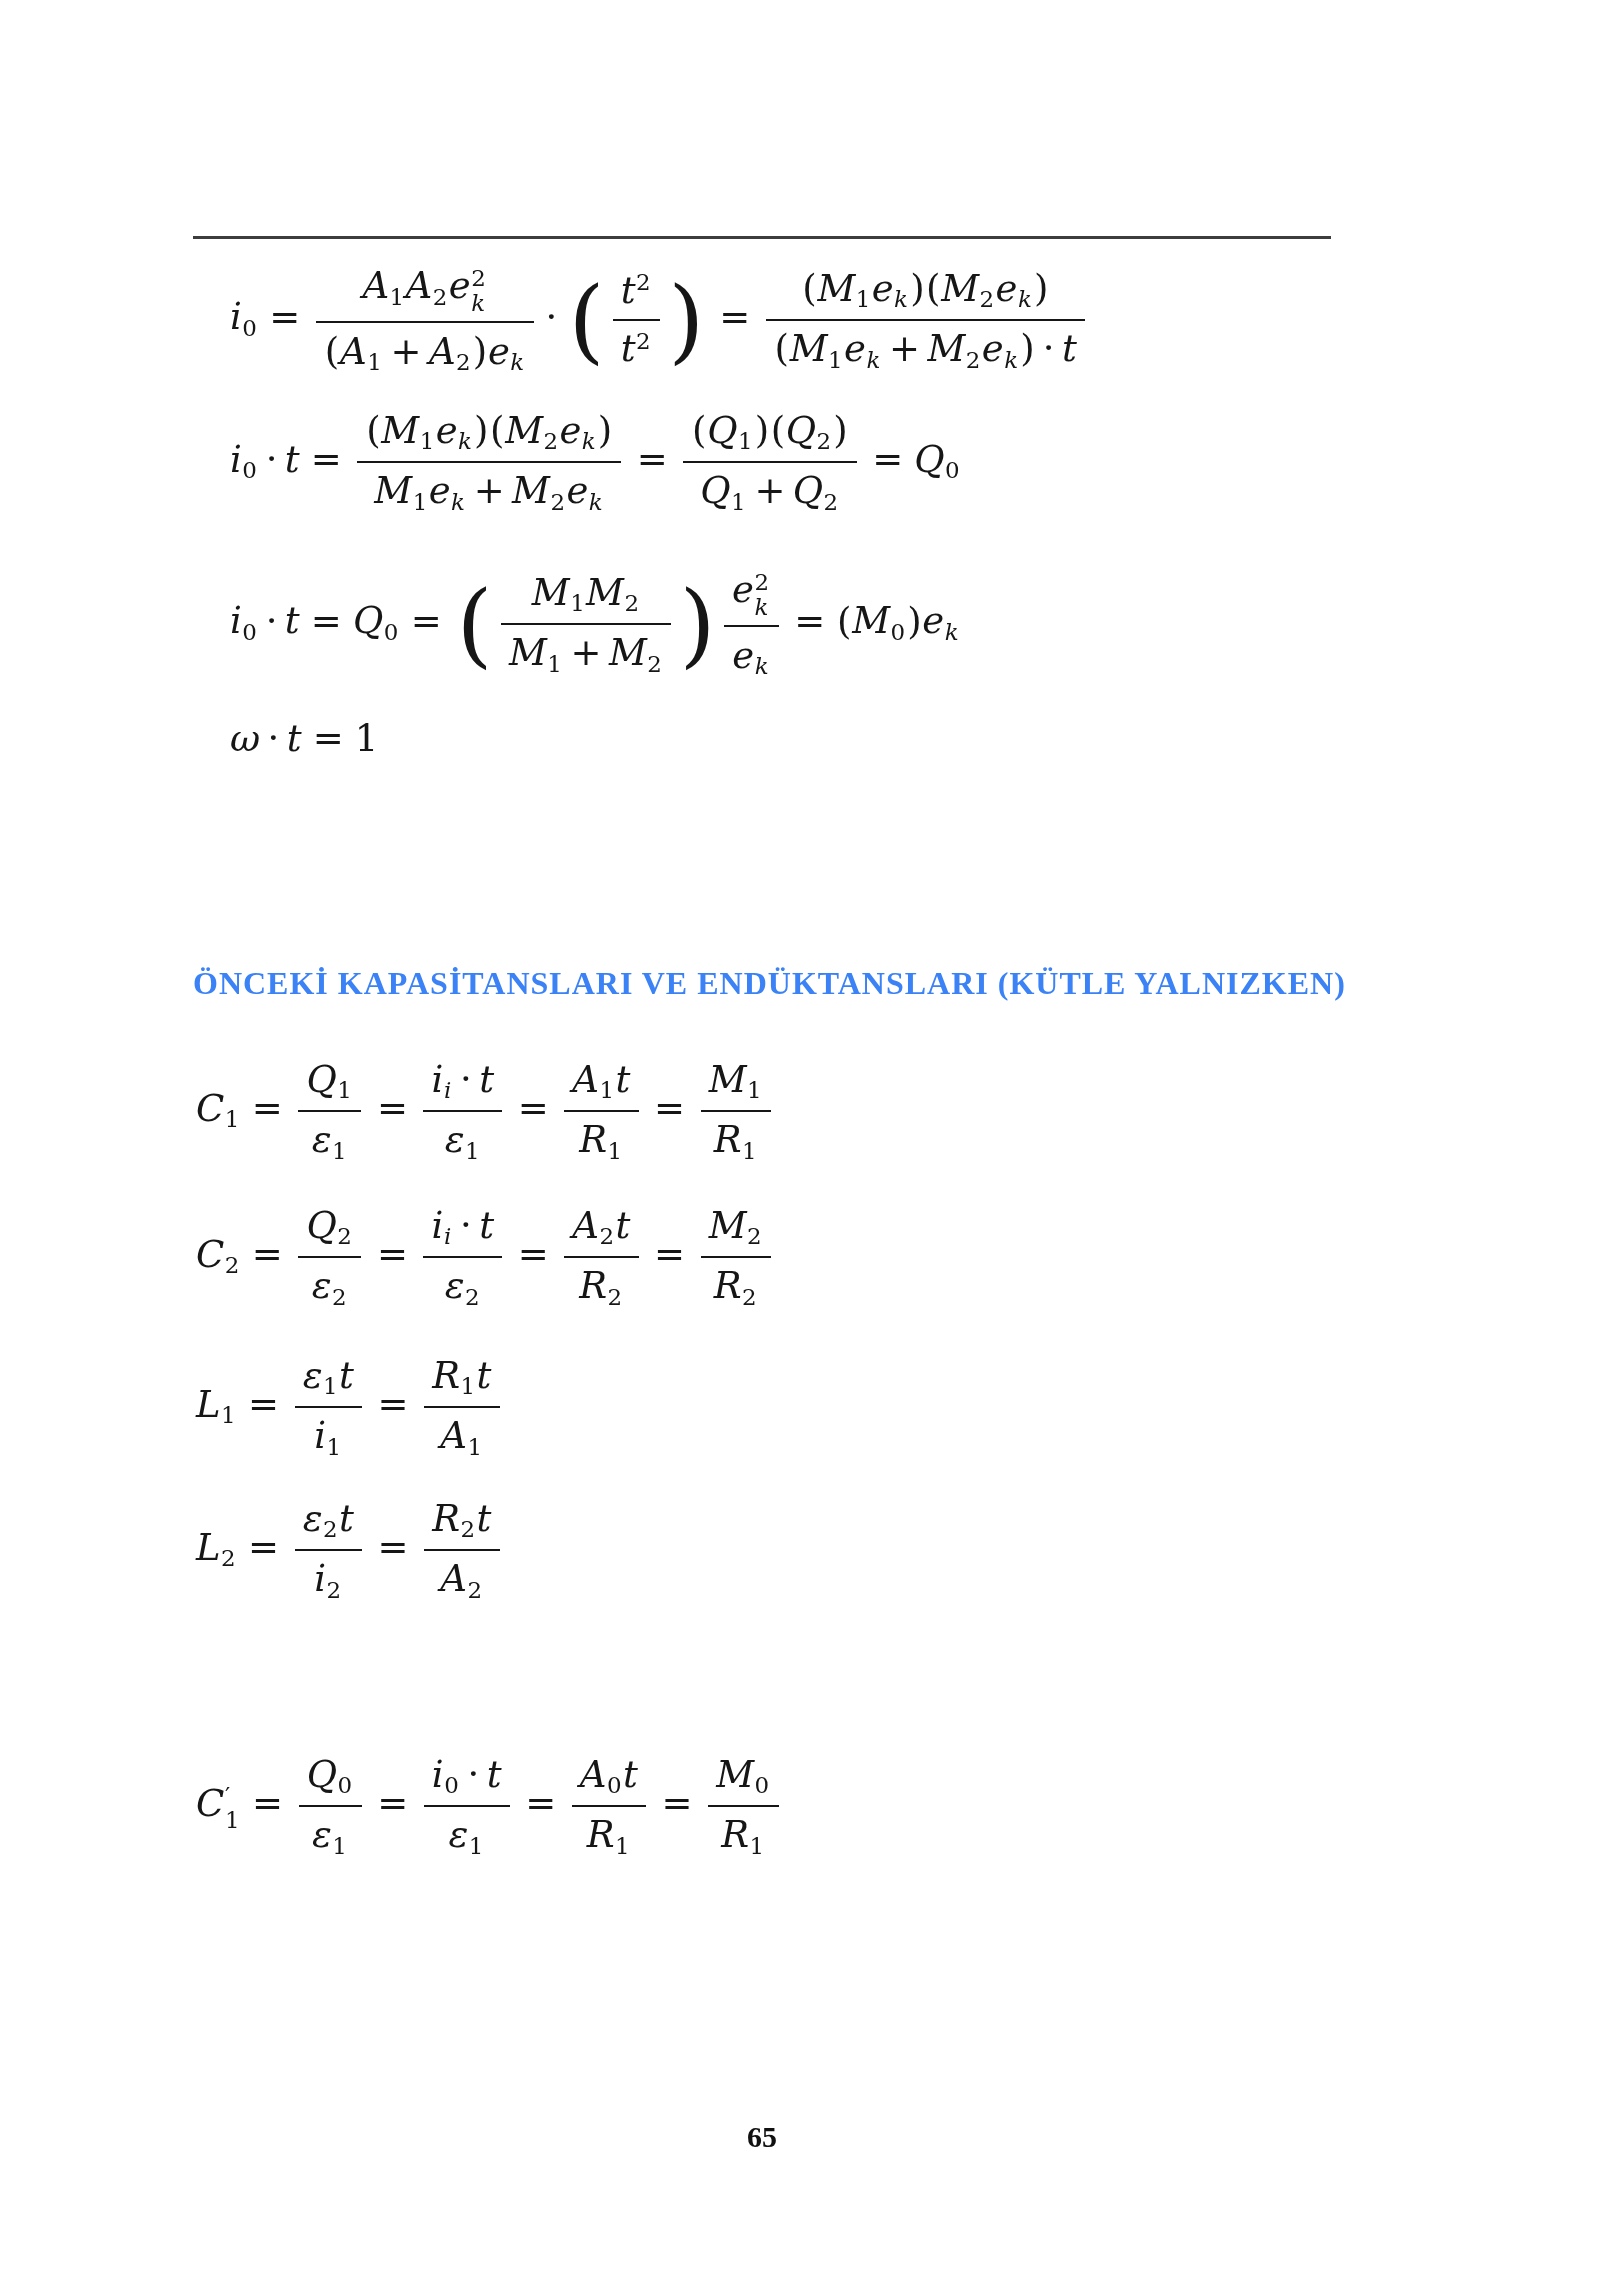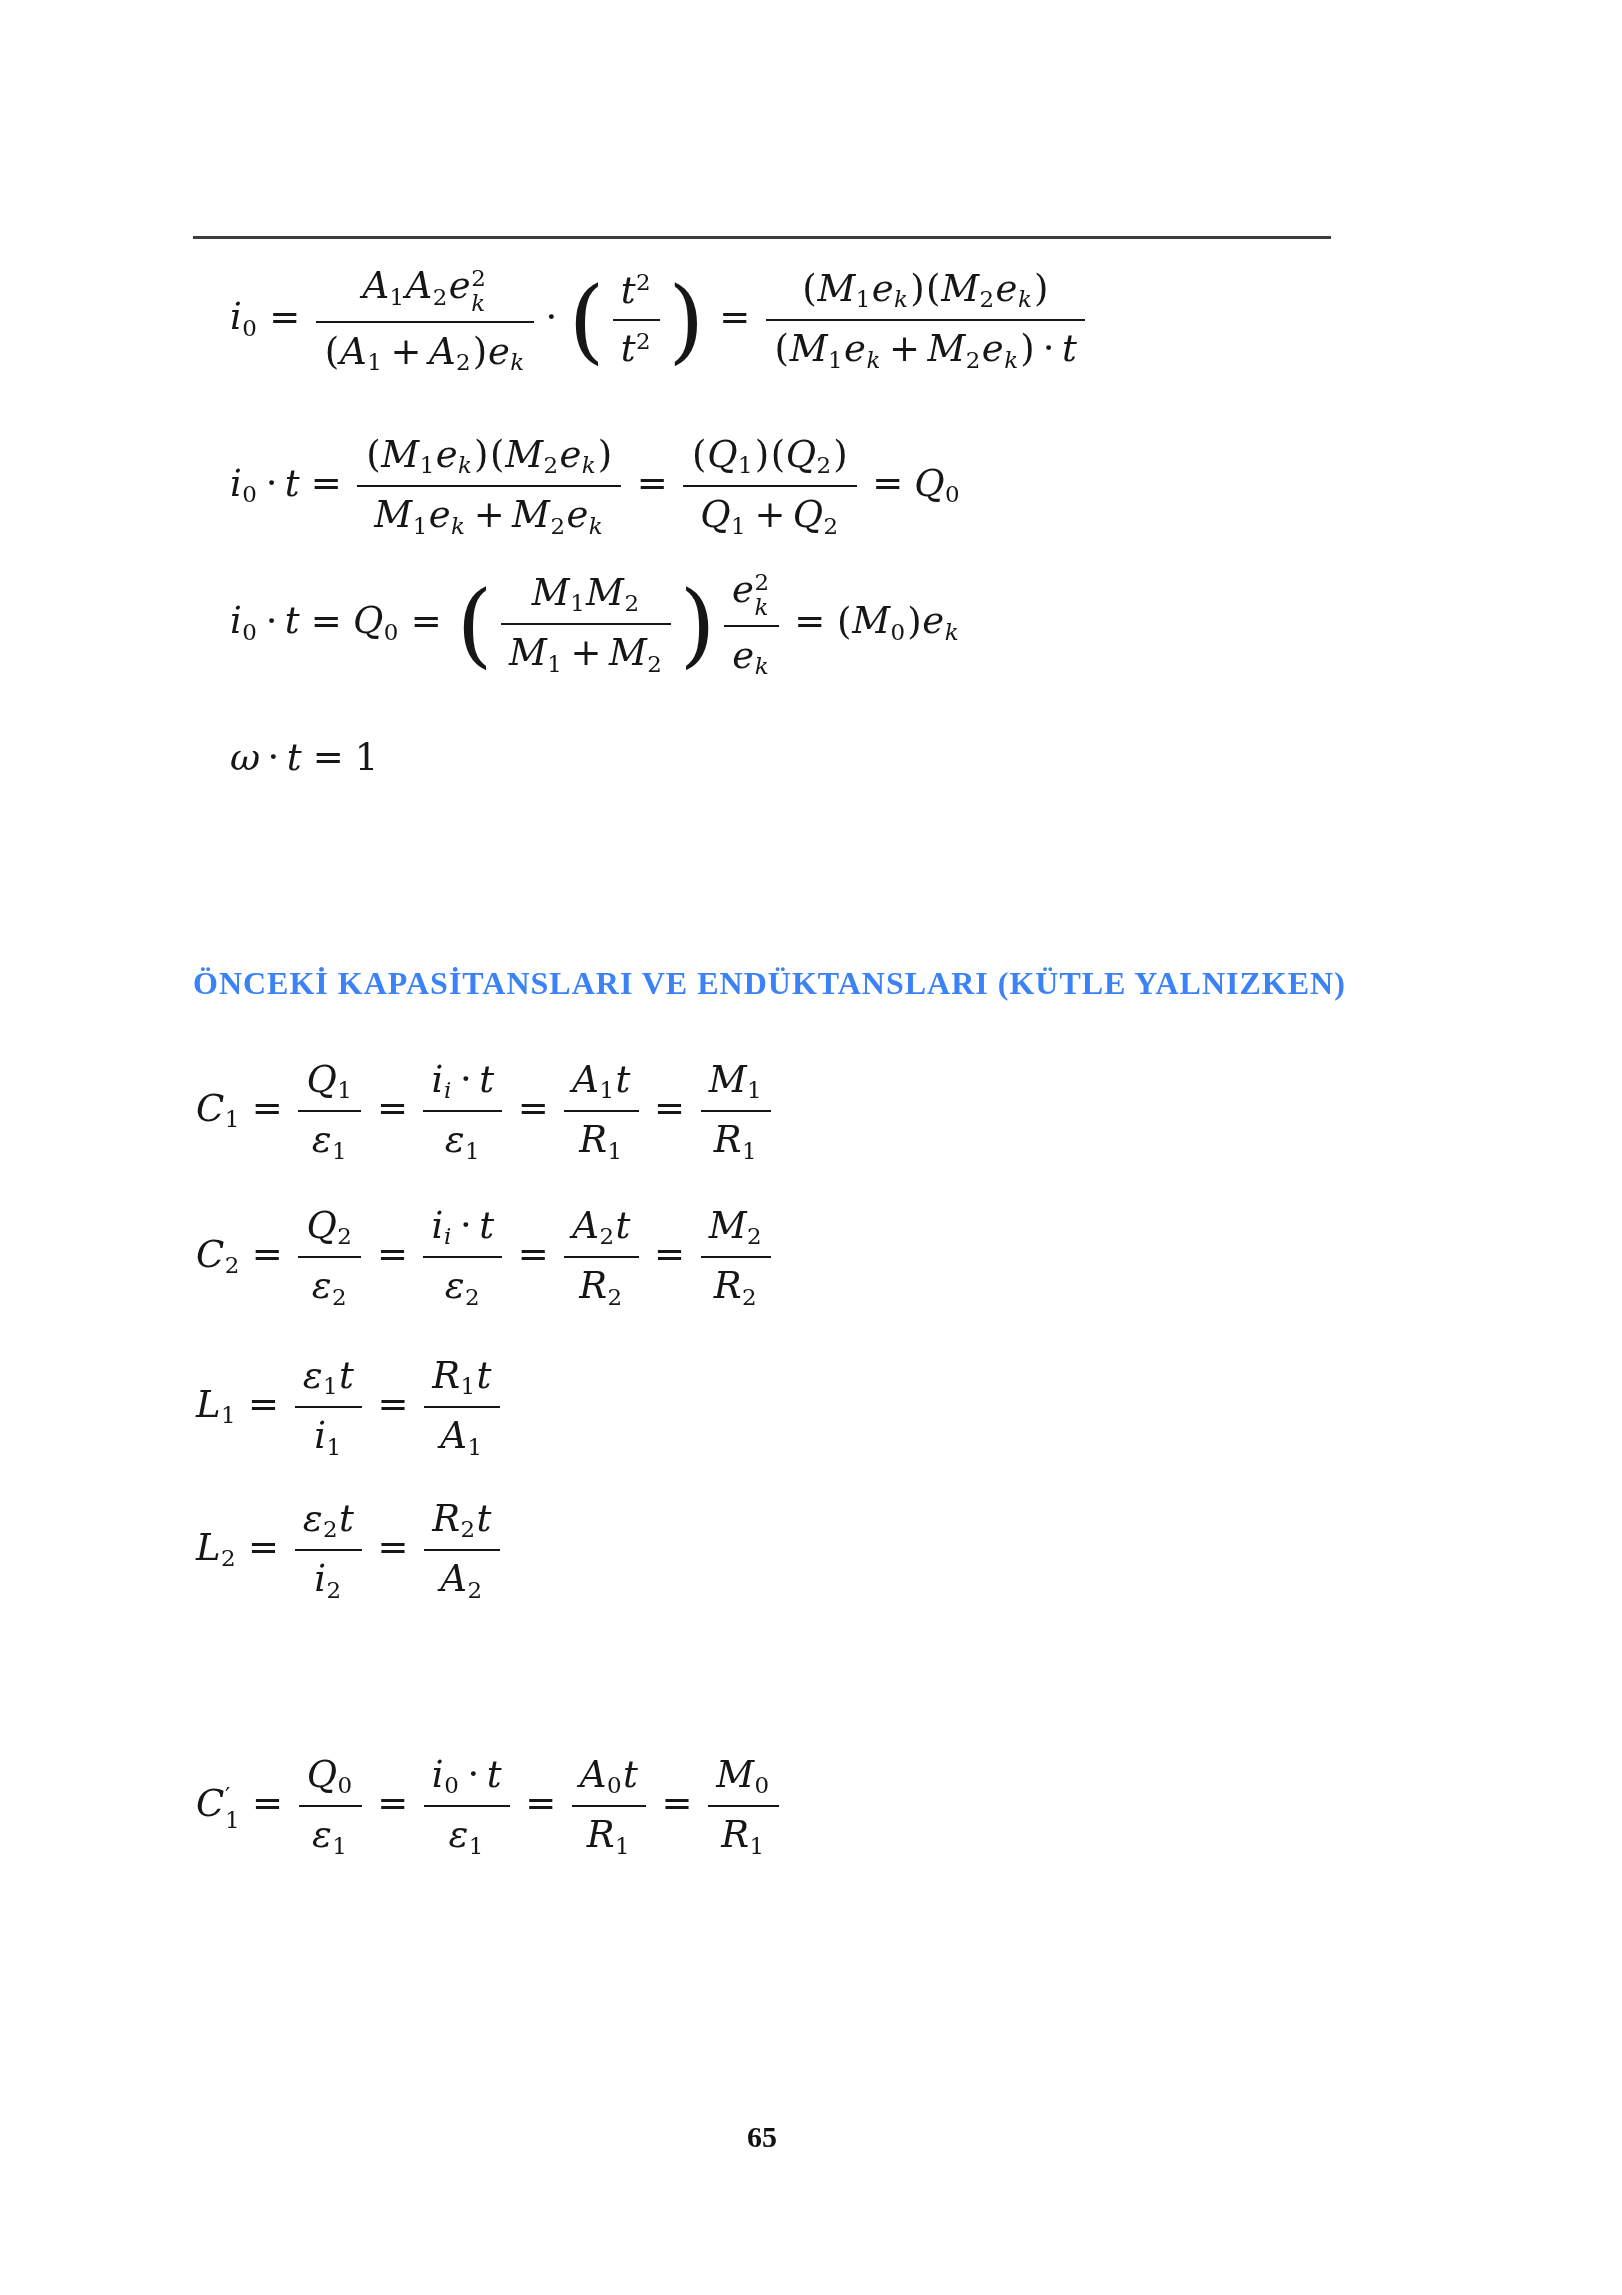--- a/index.html
+++ b/index.html
@@ -11,23 +11,23 @@
   }
   .hrule { position:absolute; left:193px; top:236px; width:1138px; height:2.7px; background:#3d3d3d; }
 
   .eq {
     position:absolute; height:116px;
     display:flex; align-items:center;
     font-size:37px; color:#161616;
   }
   .mrow { white-space:nowrap; line-height:1.25; }
   .eq1 { left:230px; top:262px; }
-  .eq2 { left:230px; top:428px; }
+  .eq2 { left:230px; top:404px; }
   .eq3 { left:230px; top:566px; }
-  .eq4 { left:230px; top:700px; }
+  .eq4 { left:230px; top:681px; }
   .eq5 { left:196px; top:1053px; }
   .eq6 { left:196px; top:1199px; }
   .eq7 { left:196px; top:1349px; }
   .eq8 { left:196px; top:1492px;align-items:center; }
   .eq9 { left:196px; top:1748px; }
 
   .mi { font-style:italic; }
   .mn, .mp { font-style:normal; }
   .mo { font-style:normal; }
   .mo.rel { margin:0 0.30em; }

